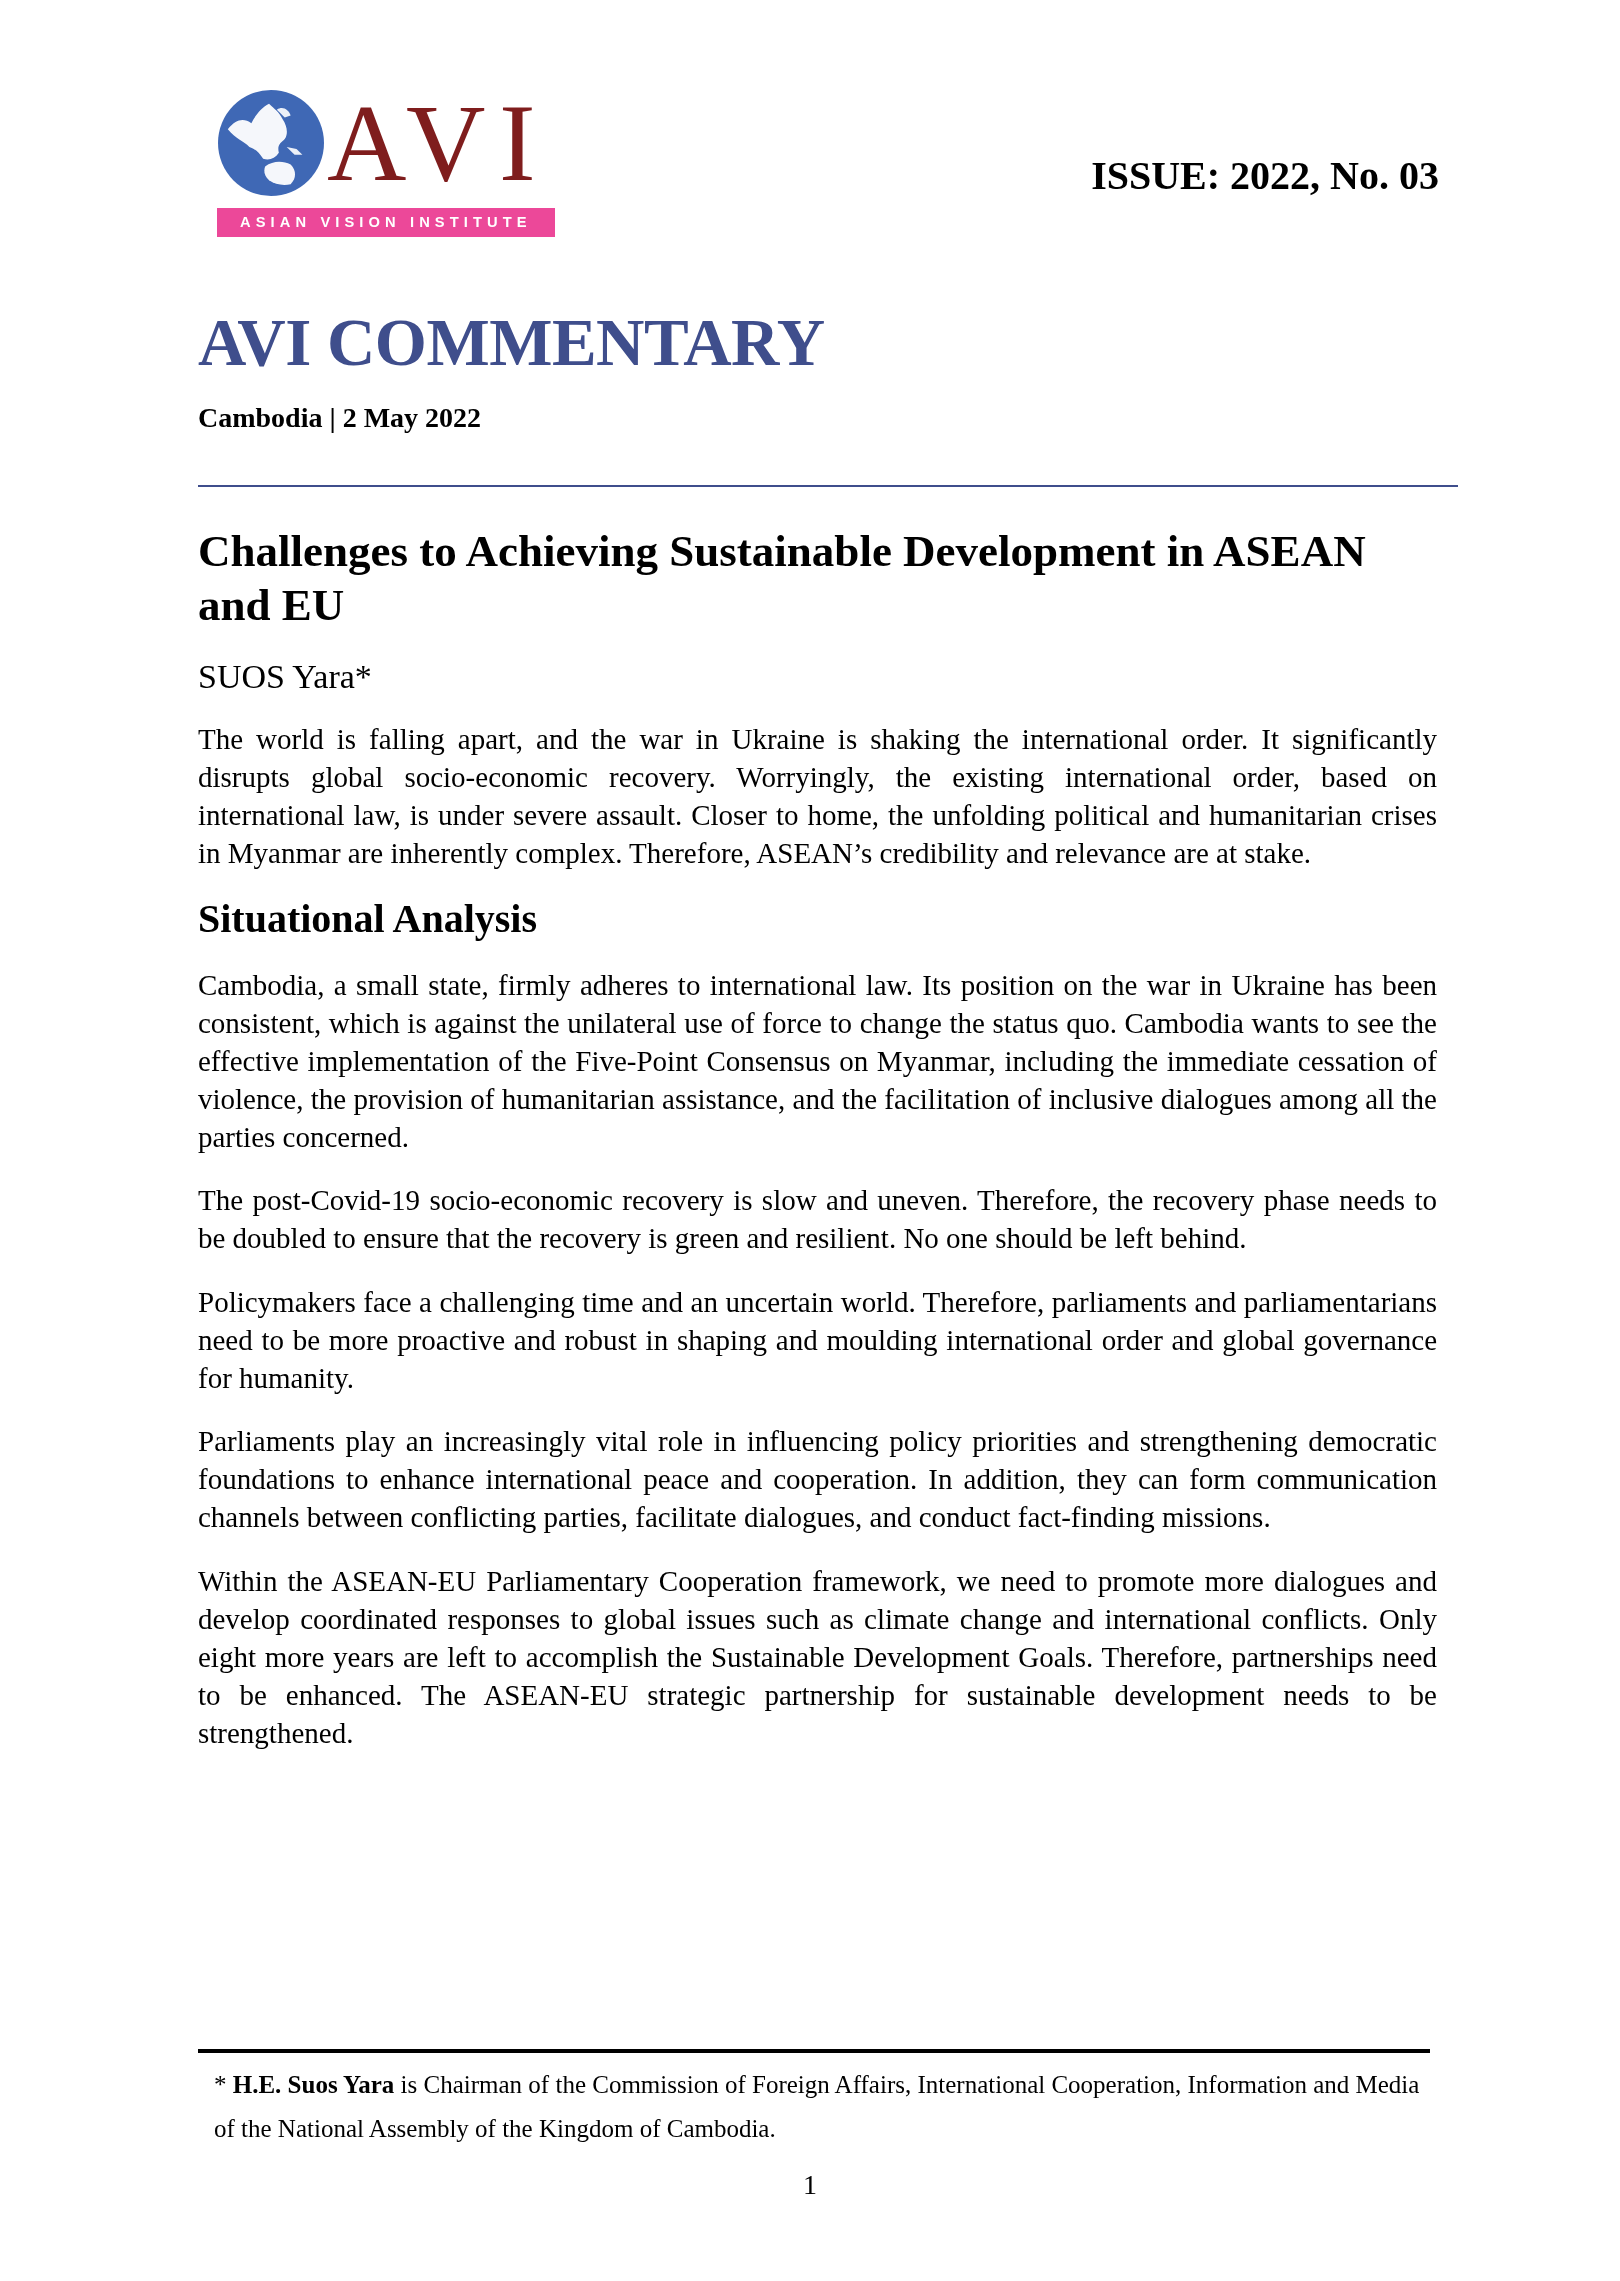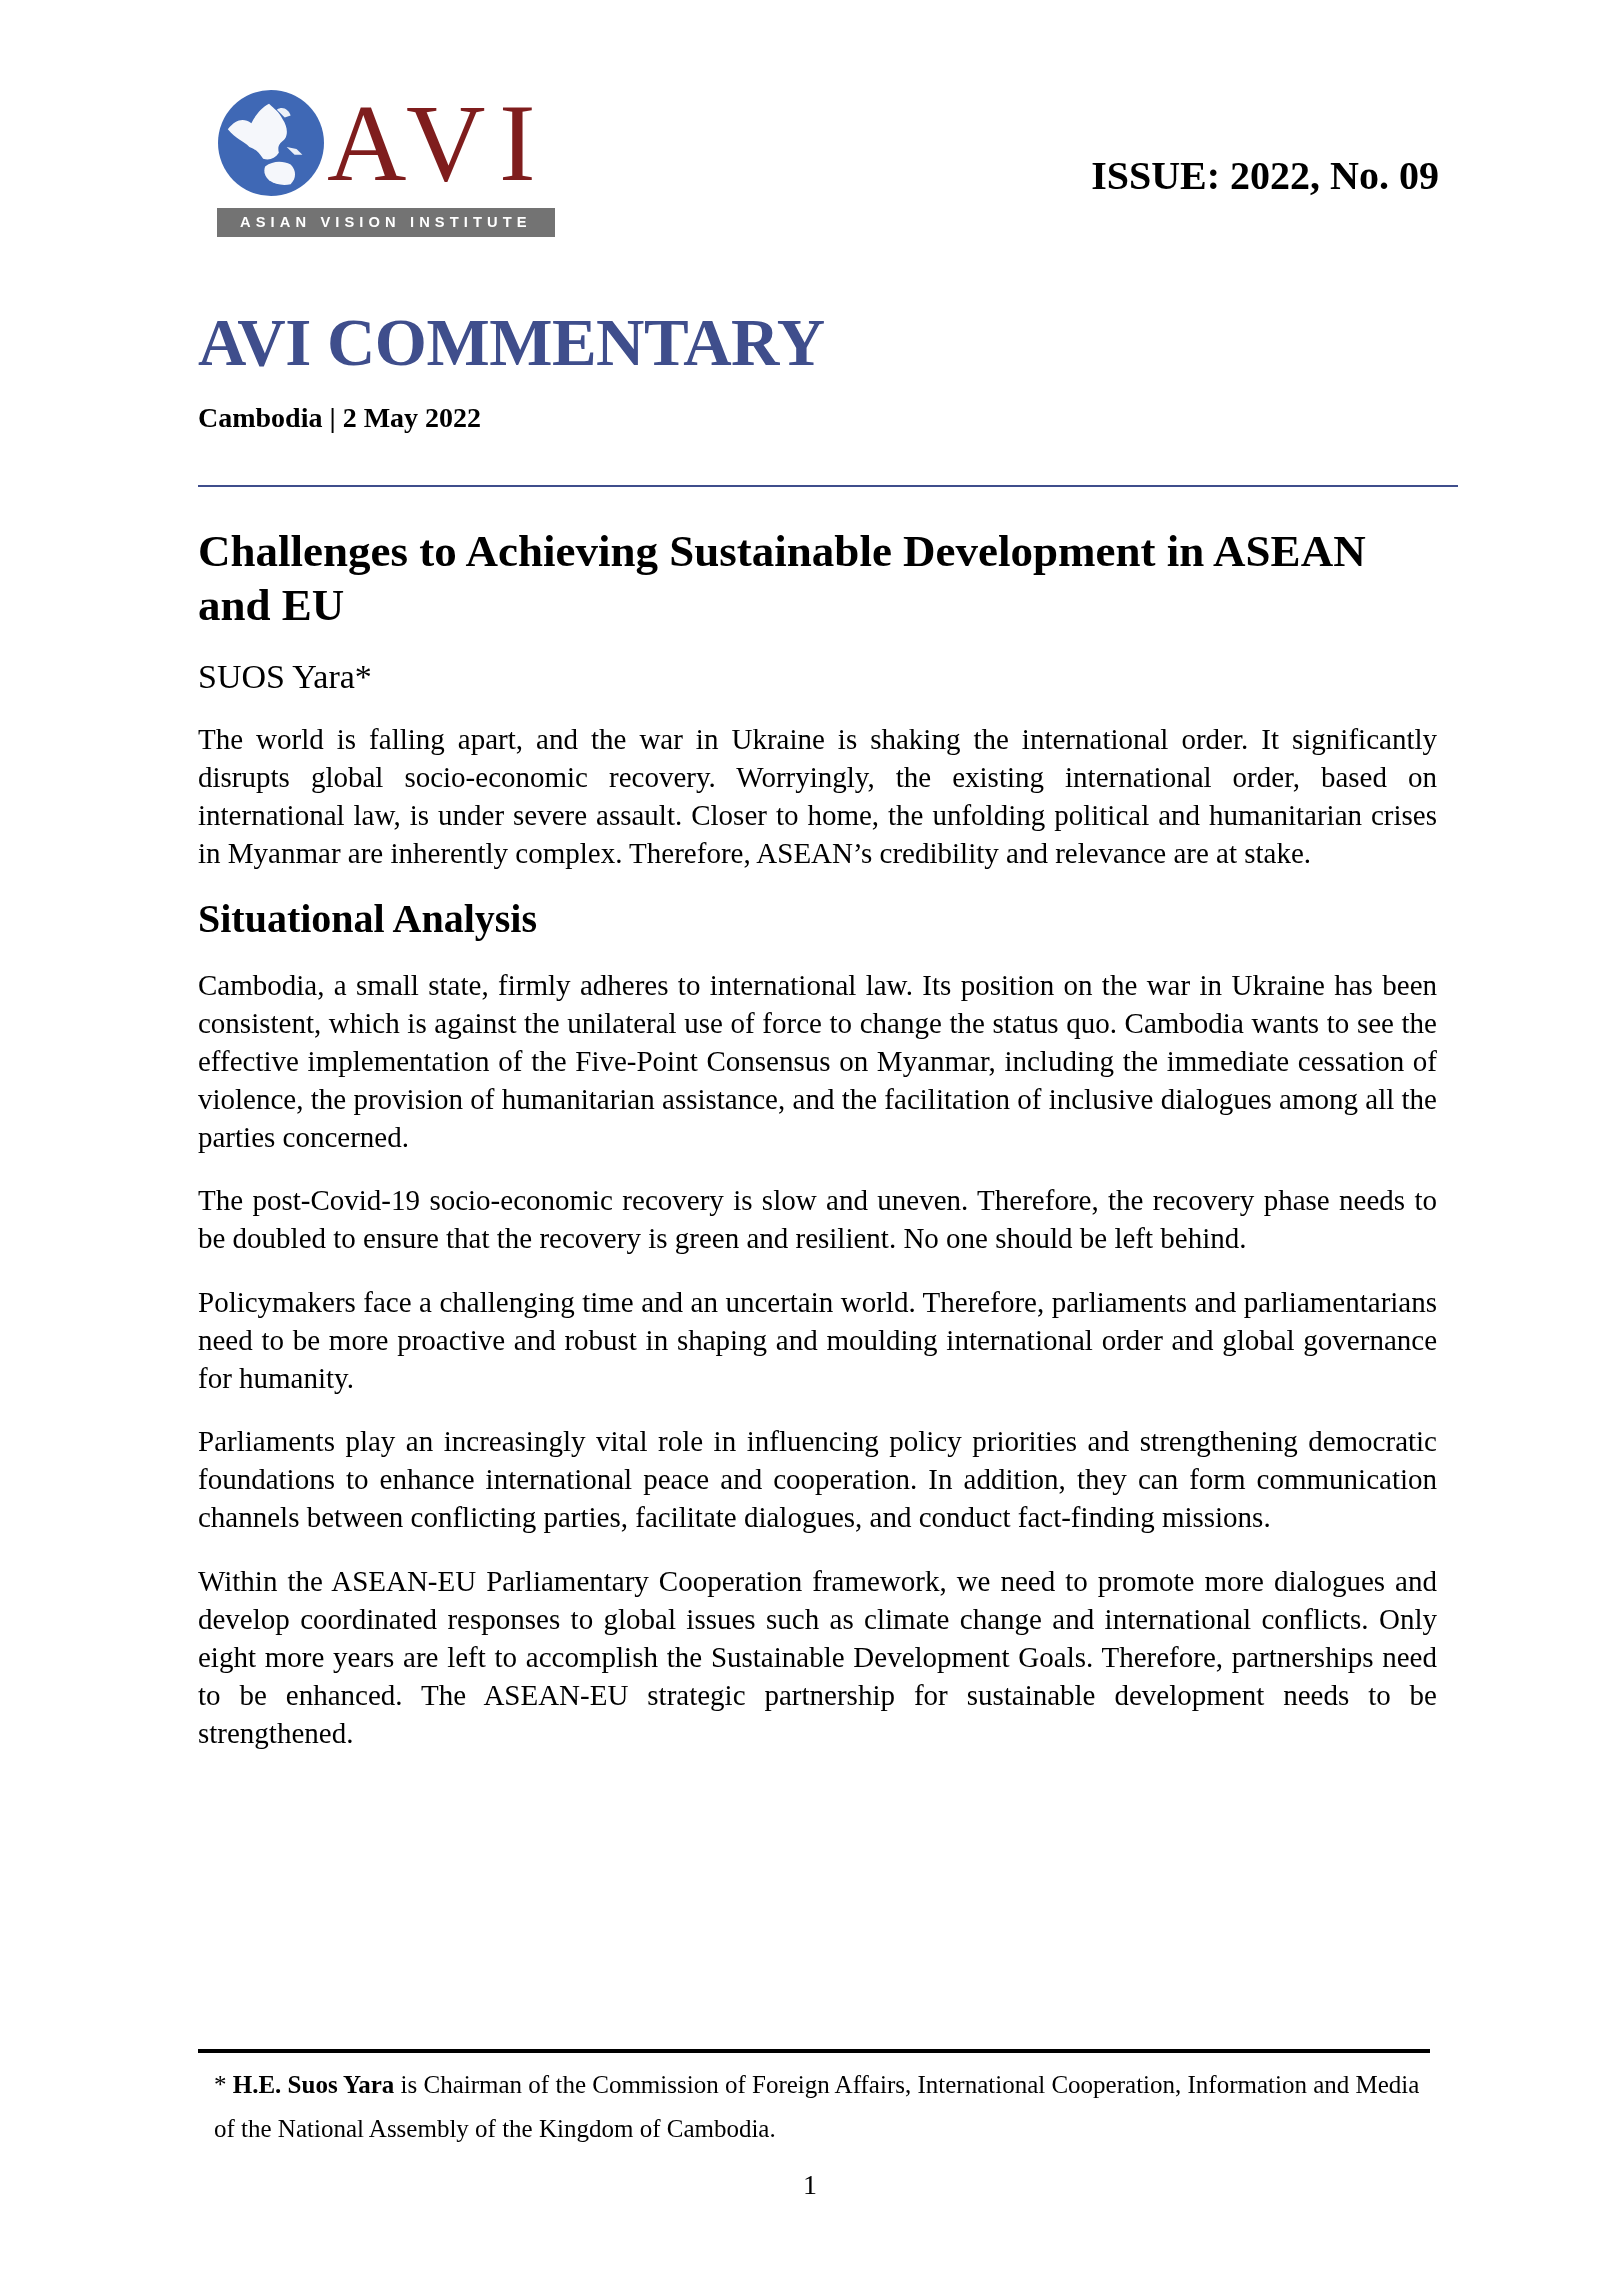--- a/index.html
+++ b/index.html
@@ -2,21 +2,21 @@
 <html><head>
 <meta charset="utf-8">
 <style>
   html, body { margin:0; padding:0; background:#ffffff; }
   body { width:1620px; height:2282px; position:relative; overflow:hidden; font-family:"Liberation Serif", serif; color:#000; }
   .abs { position:absolute; }
   
   .logo { left:214px; top:86px; width:345px; height:155px; }
   .globe { position:absolute; left:3.9px; top:3.9px; width:106px; height:106px; border-radius:50%; background:#3f68b5; overflow:hidden; }
   .logo-avi { position:absolute; left:113px; top:2px; font-family:"Liberation Serif", serif; font-size:110px; line-height:110px; color:#7f1d1d; letter-spacing:13.7px; }
-  .logo-banner { position:absolute; left:2.9px; top:122px; width:338px; height:29px; background:#737373; color:#fff; font-family:"Liberation Sans", sans-serif; font-weight:bold; font-size:14.7px; letter-spacing:5.1px; line-height:29px; text-align:center; }
+  .logo-banner { position:absolute; left:2.9px; top:122px; width:338px; height:29px; background:#ec4899; color:#fff; font-family:"Liberation Sans", sans-serif; font-weight:bold; font-size:14.7px; letter-spacing:5.1px; line-height:29px; text-align:center; }
   .issue { right:181px; top:152px; font-weight:bold; font-size:40px; }
   .series-title { left:198px; top:304px; font-weight:bold; font-size:67px; color:#3f4e8c; letter-spacing:-0.5px; }
   .dateline { left:198px; top:402px; font-weight:bold; font-size:28px; }
   .rule { left:198px; top:485px; width:1260px; height:2px; background:#3f4e8c; }
   .main { left:198px; top:524px; width:1239px; }
   h1 { margin:0; font-size:45px; line-height:54px; font-weight:bold; }
   .author { margin:25.5px 0 0 0; font-size:34px; line-height:37px; }
   p.body { margin:0; font-size:29px; line-height:38px; text-align:justify; }
   .p-gap { margin-top:25.5px !important; }
   h2 { margin:27.4px 0 27.4px 0; font-size:40px; font-weight:bold; line-height:39px; }
@@ -33,21 +33,21 @@
       <path d="M10 40 C18 30 26 28 34 34 C38 26 44 18 52 14 C58 20 62 22 66 30 C70 36 72 44 68 50 C64 54 60 56 62 64 C58 70 52 72 46 70 C42 64 38 60 32 58 C26 52 18 50 10 40 Z" fill="#ffffff" opacity="0.95"></path>
       <path d="M48 78 C56 72 66 72 74 76 C80 82 80 90 74 96 C66 98 58 96 52 92 C48 88 46 84 48 78 Z" fill="#ffffff" opacity="0.95"></path>
       <path d="M70 58 L80 60 L86 66 L78 66 Z" fill="#ffffff" opacity="0.9"></path>
       <path d="M60 20 C66 16 72 20 74 26 L68 28 Z" fill="#ffffff" opacity="0.9"></path>
     </svg>
   </div>
   <div class="logo-avi">AVI</div>
   <div class="logo-banner">ASIAN VISION INSTITUTE</div>
 </div>
 
-<div class="abs issue">ISSUE: 2022, No. 09</div>
+<div class="abs issue">ISSUE: 2022, No. 03</div>
 <div class="abs series-title">AVI COMMENTARY</div>
 <div class="abs dateline">Cambodia | 2 May 2022</div>
 <div class="abs rule"></div>
 
 <div class="abs main">
   <h1>Challenges to Achieving Sustainable Development in ASEAN and EU</h1>
   <div class="author">SUOS Yara*</div>
   <p class="body p-gap">The world is falling apart, and the war in Ukraine is shaking the international order. It significantly disrupts global socio-economic recovery. Worryingly, the existing international order, based on international law, is under severe assault. Closer to home, the unfolding political and humanitarian crises in Myanmar are inherently complex. Therefore, ASEAN’s credibility and relevance are at stake.</p>
   <h2>Situational Analysis</h2>
   <p class="body">Cambodia, a small state, firmly adheres to international law. Its position on the war in Ukraine has been consistent, which is against the unilateral use of force to change the status quo.  Cambodia wants to see the effective implementation of the Five-Point Consensus on Myanmar, including the immediate cessation of violence, the provision of humanitarian assistance, and the facilitation of inclusive dialogues among all the parties concerned.</p>

